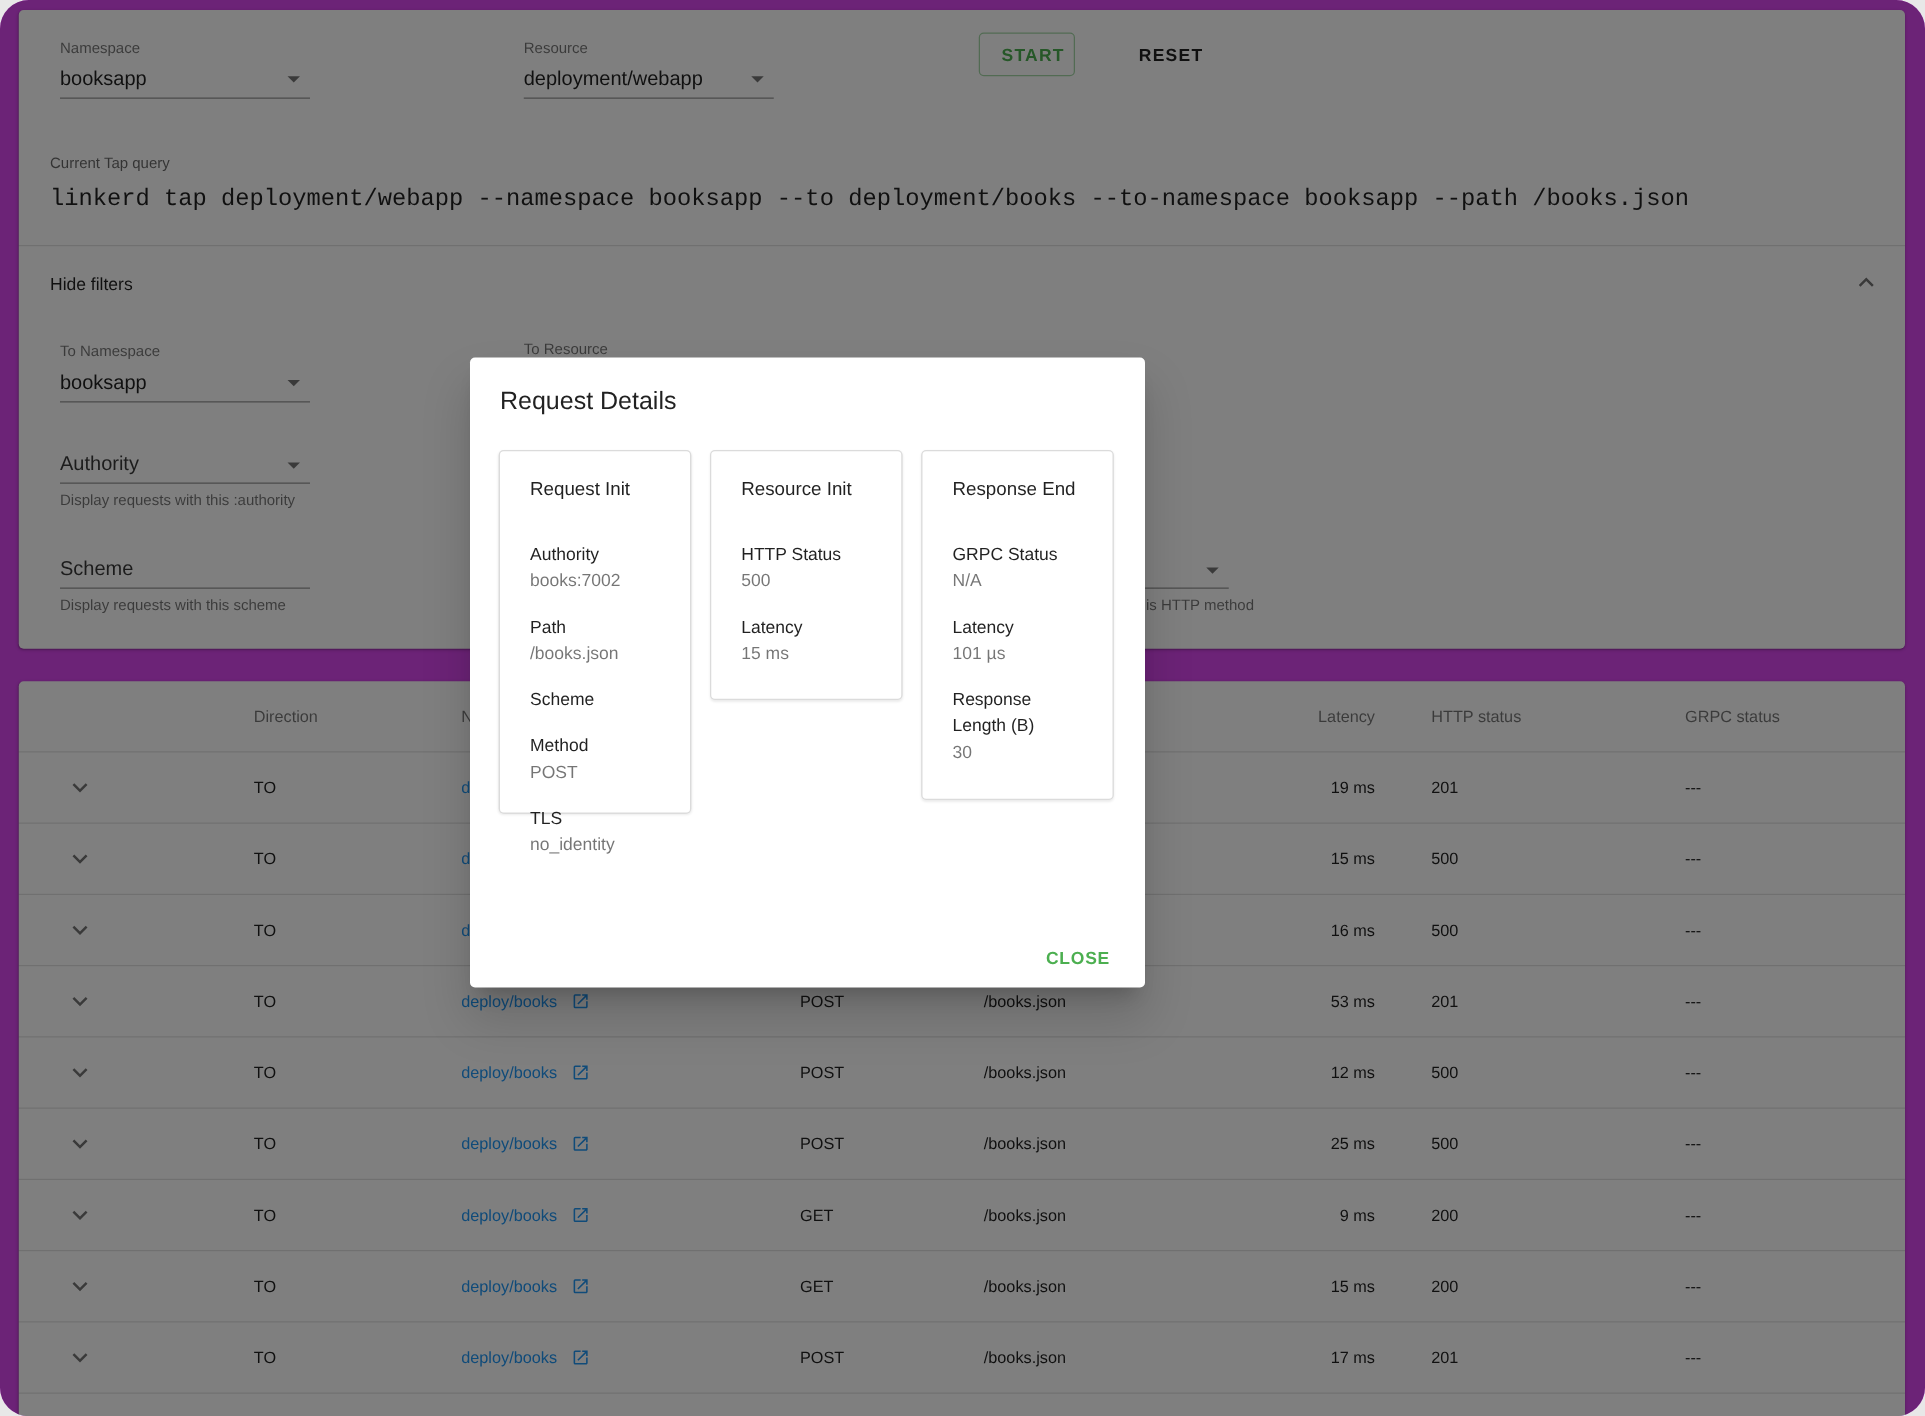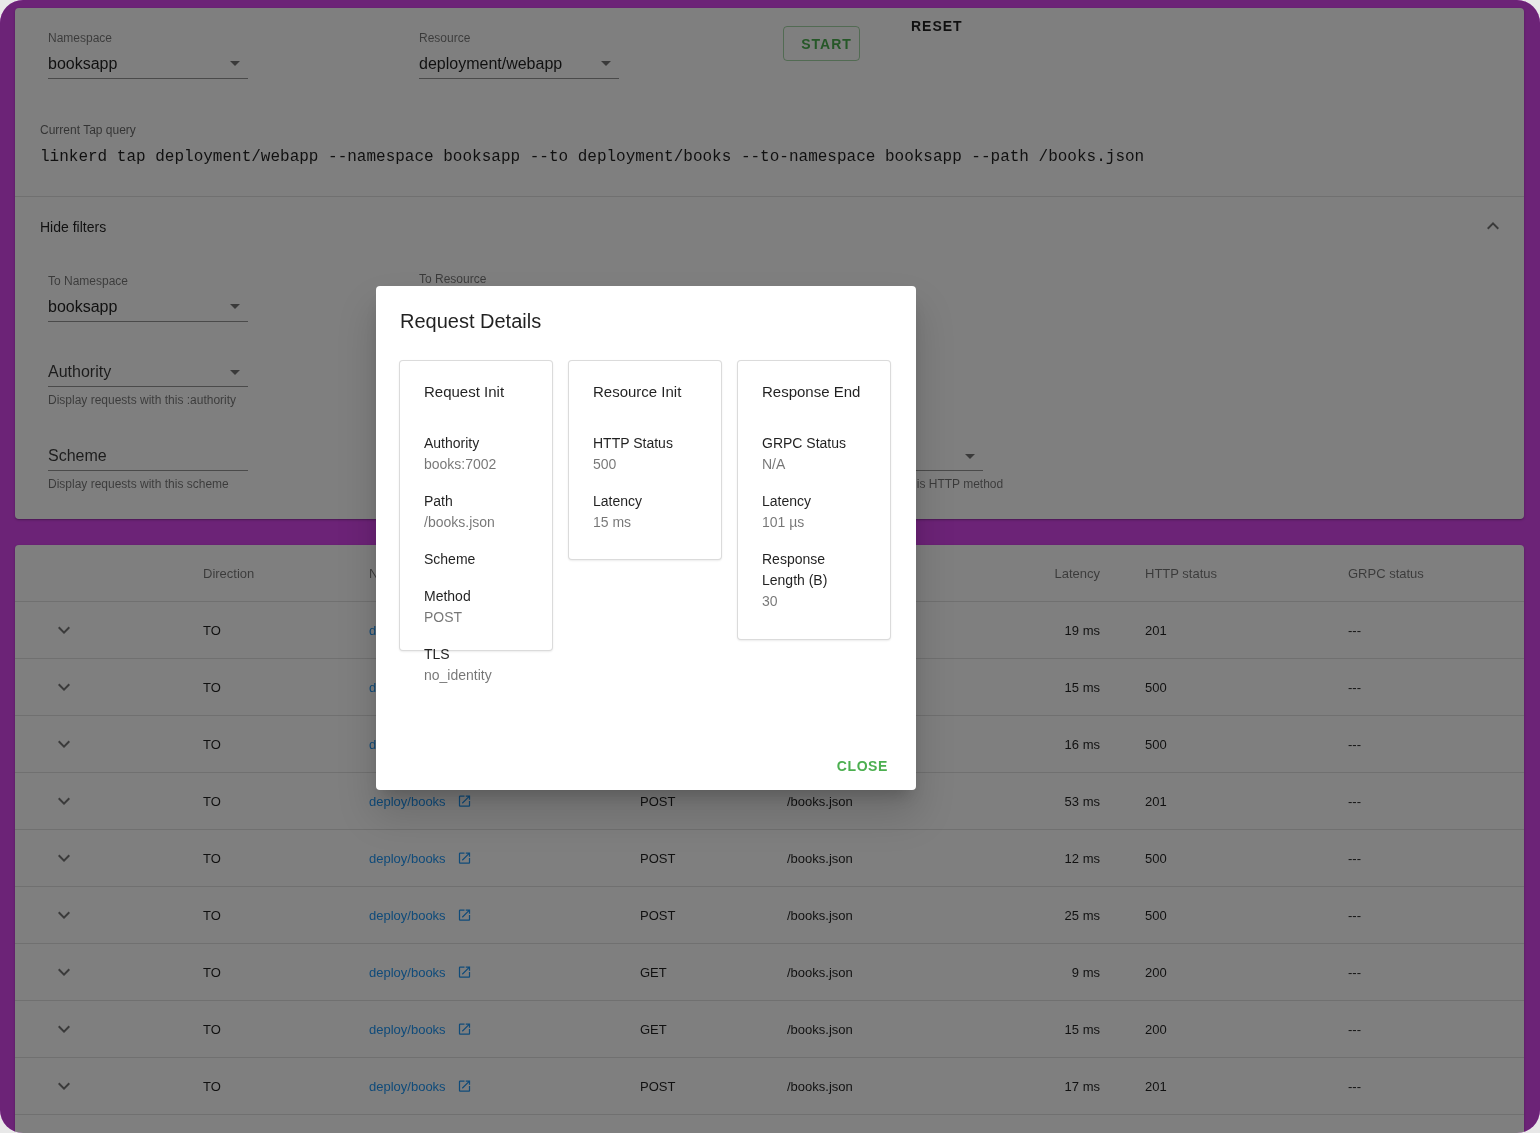--- a/index.html
+++ b/index.html
@@ -31,27 +31,27 @@
   .helper { margin-top:6px; font-size:12px; line-height:14px; color:rgba(0,0,0,0.54); white-space:nowrap; }
   .f-auth   { left:33px; top:353px; }
   .f-scheme { left:33px; top:437px; }
   .f-method { left:775px; top:437px; width:193px; }
 
   
   .btn-start { position:absolute; left:768px; top:18px; width:77px; height:35px;
                background:transparent; border:1px solid rgba(76,175,80,0.5); border-radius:4px;
                color:var(--accent-green,#4caf50); font-family:inherit; font-size:14px; font-weight:700;
                letter-spacing:1px; cursor:pointer;padding-left:10px; }
-  .btn-reset { position:absolute; left:880px; top:0; height:35px; padding:0 16px;
+  .btn-reset { position:absolute; left:880px; top:18px; height:35px; padding:0 16px;
                background:transparent; border:none; color:rgba(0,0,0,0.87); font-family:inherit;
                font-size:14px; font-weight:600; letter-spacing:1px; cursor:pointer; }
 
   .qlabel { position:absolute; left:25px; top:114px; font-size:12px; line-height:16px; color:rgba(0,0,0,0.6); }
   .qtext  { position:absolute; left:25px; top:140px; font-family:"Liberation Mono","DejaVu Sans Mono",monospace;
-            font-size:16px; color:rgba(0,0,0,0.87); white-space:nowrap; }
+            font-size:19px; color:rgba(0,0,0,0.87); white-space:nowrap; }
   .divider { position:absolute; left:0; top:188px; width:100%; height:1px; background:rgba(0,0,0,0.12); }
   .hide-filters { position:absolute; left:25px; top:209px; font-size:14px; line-height:20px;
                   color:rgba(0,0,0,0.87); cursor:pointer; }
   .chev-up { position:absolute; left:1466px; top:206px; width:24px; height:24px; cursor:pointer; }
 
   
   .trow { position:relative; height:57px; border-bottom:1px solid rgba(0,0,0,0.12); }
   .cell { position:absolute; top:50%; transform:translateY(-50%); font-size:13px;
           color:rgba(0,0,0,0.87); white-space:nowrap; }
   .thead .cell { color:rgba(0,0,0,0.54); font-size:13px; }

